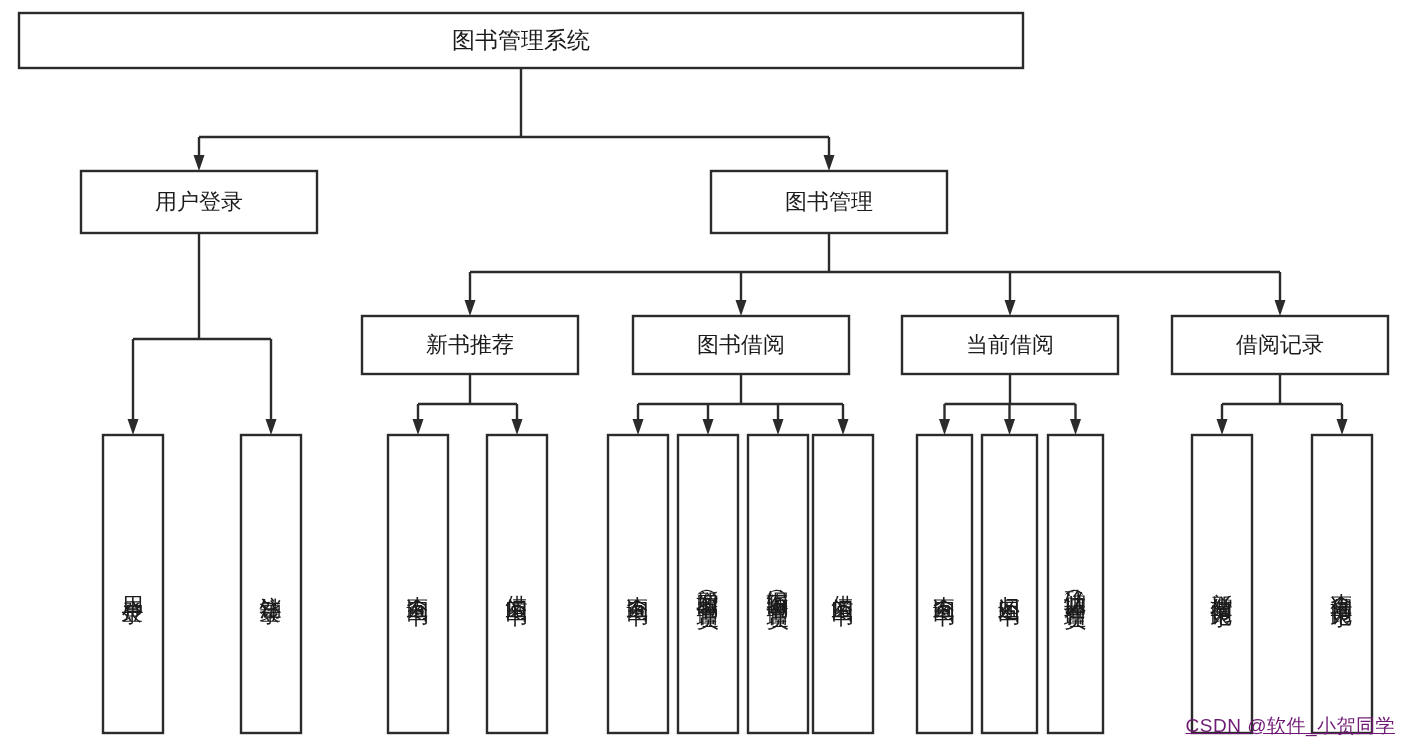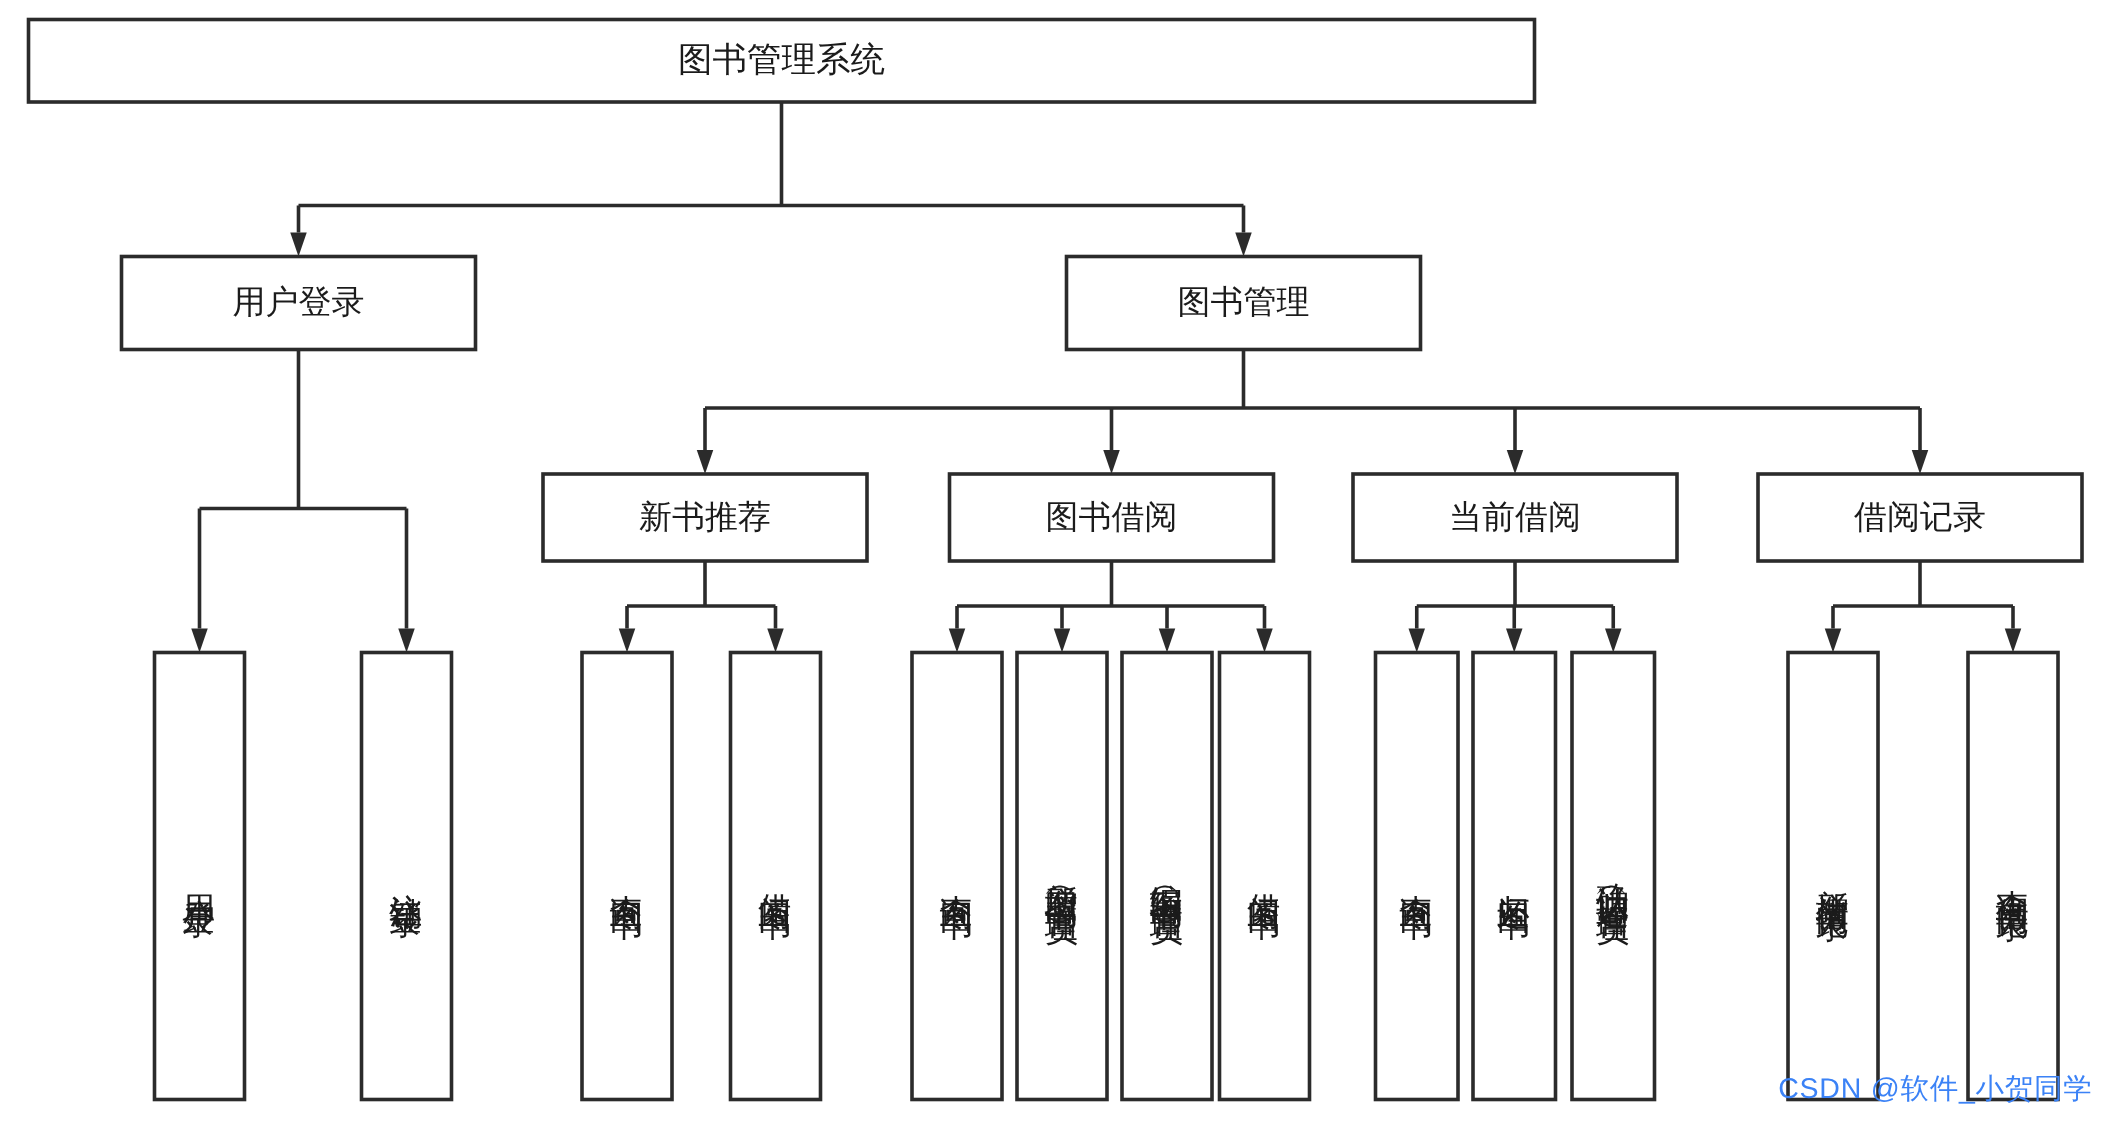--- a/index.html
+++ b/index.html
@@ -62,23 +62,24 @@
     white-space: nowrap;
     text-align: center;
     pointer-events: none;
   }
   .watermark {
     position: absolute;
     right: 10px;
     bottom: 8px;
     font-family: "Liberation Sans", "DejaVu Sans", sans-serif;
     font-size: 19px;
-    color: #3b82f6;
+    color: #701a75;
     white-space: nowrap;
     letter-spacing: 0.5px;
+    text-decoration: underline;
   }
 </style>
 </head>
 <body>
 
 <div id="diagram-root">
   <svg class="diagram" viewBox="0 0 1405 747">
     <g id="connectors">
         <polyline points="521,68 521,137" class="connector"></polyline>
         <polyline points="199,137 829,137" class="connector"></polyline>

